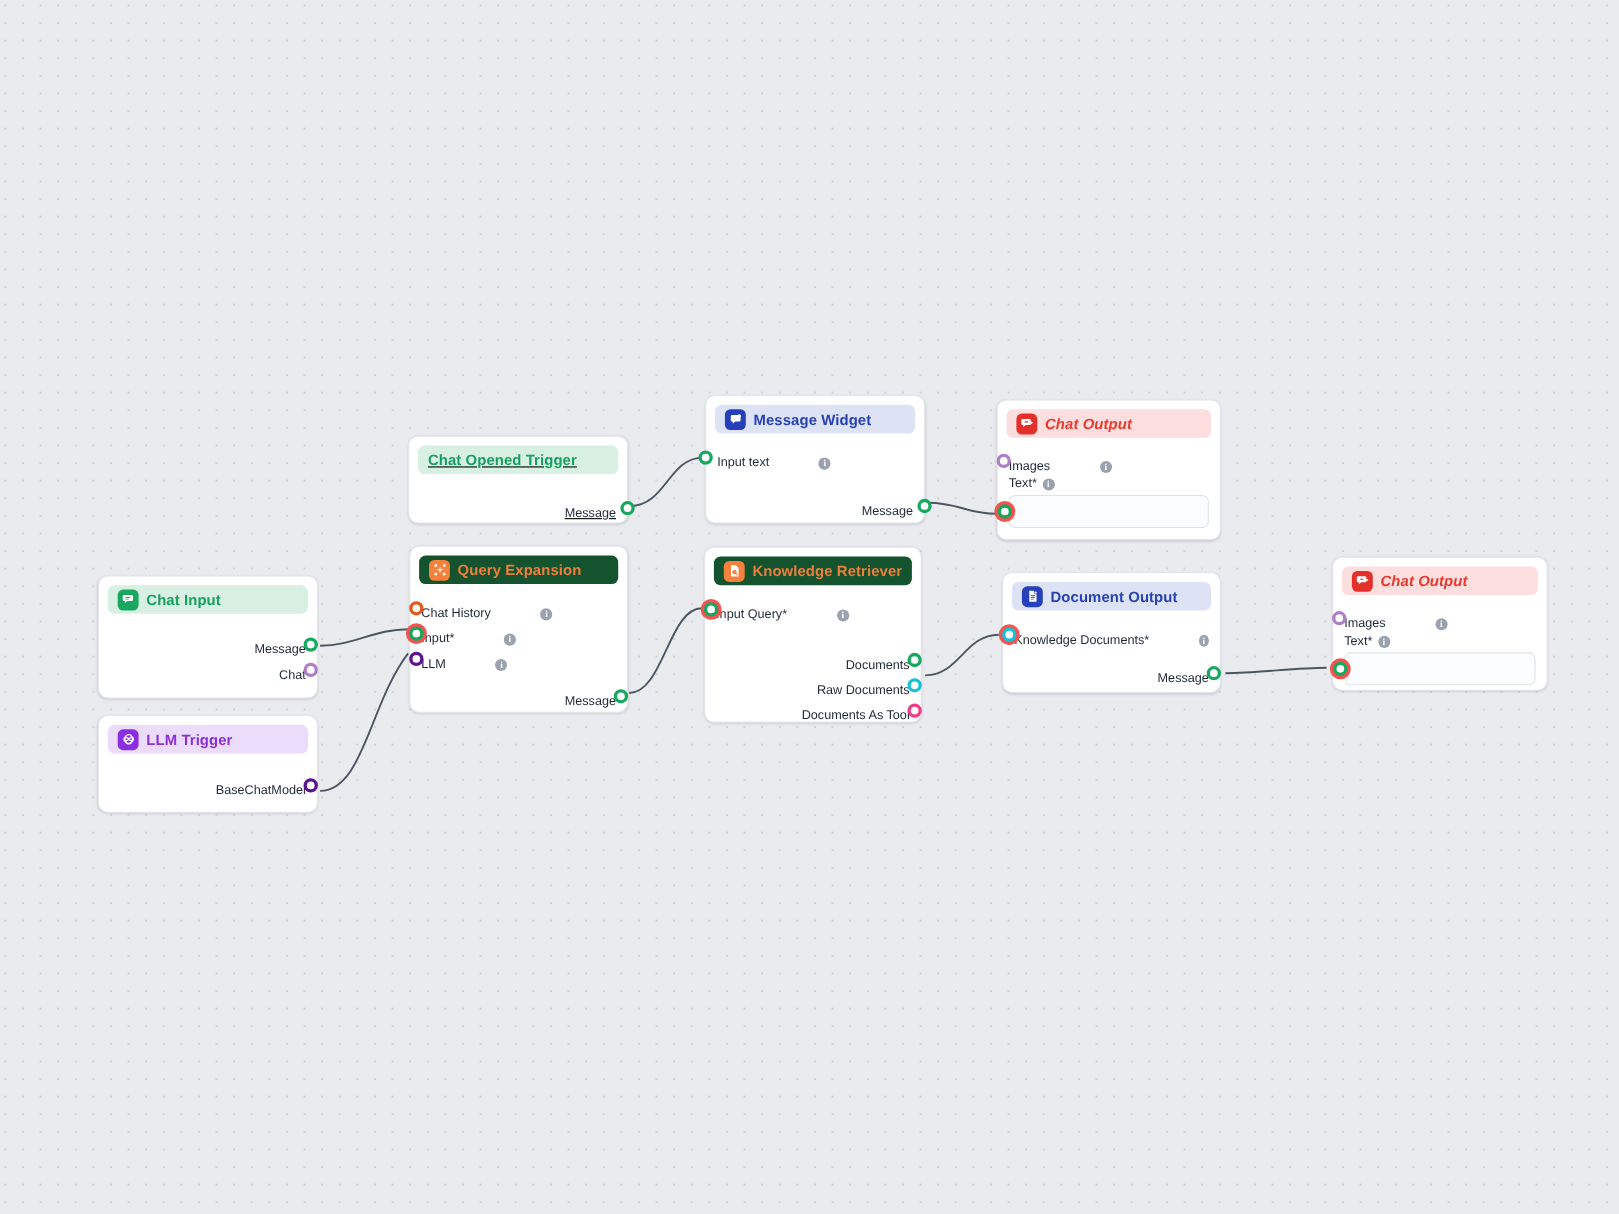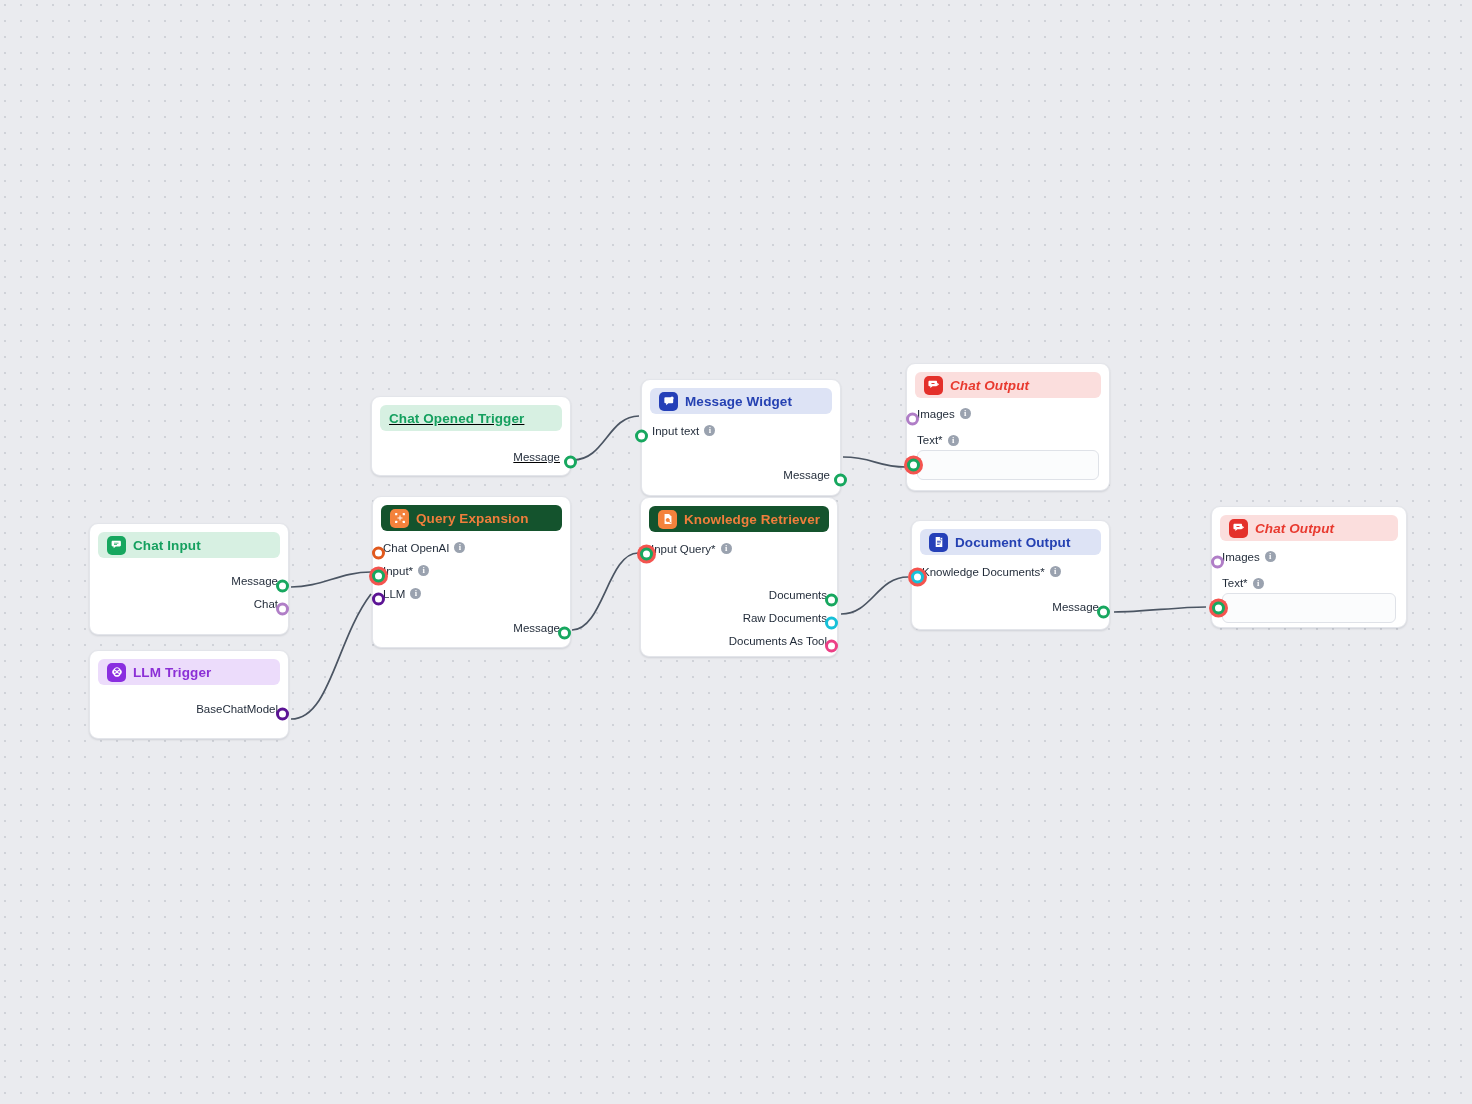--- a/index.html
+++ b/index.html
@@ -82,23 +82,24 @@
   .ic-blue   { background: #2540b8; }
   .ic-red    { background: #e4302a; }
   .ic-orange { background: #f4823c; }
   .ic-purple { background: #8a2ee0; }
   .hdr-icon svg { display:block; }
 
   
   .port-row {
     position: relative;
     display: flex;
-    align-items: flex-start;
+    align-items: flex-end;
     height: 22px;
     margin-bottom: 1px;
+    gap: 40px;
   }
   .port-row.out { justify-content: flex-end; }
   .port-label {
     font-size: 11.5px;
     color: #1f2937;
     white-space: nowrap;
   }
   .info-icon {
     width: 11px; height: 11px;
     border-radius: 50%;
@@ -173,21 +174,21 @@
       <span class="node-title">Chat Opened Trigger</span>
     </div>
     <div class="node-body" style="padding-top:20px;">
       <div class="port-row out">
         <span class="port-label">Message</span>
         <span class="handle right h-green" style="right:-17px;"></span>
       </div>
     </div>
   </div>
 
-  <div class="node" style="left:641px; top:379px; width:200px; height:117px;">
+  <div class="node" style="left:641px; top:359px; width:200px; height:117px;">
     <div class="node-header hdr-blue">
       <span class="hdr-icon ic-blue">
         <svg width="12" height="12" viewBox="0 0 16 16">
             <path fill="#fff" d="M2 2h9a1.4 1.4 0 0 1 1.4 1.4v5.2A1.4 1.4 0 0 1 11 10H6l-3 2.6V10H2A1.4 1.4 0 0 1 .6 8.6V3.4A1.4 1.4 0 0 1 2 2z" transform="translate(1.2,1)"></path>
             <circle cx="12.1" cy="4.1" r="2.1" fill="#fff"></circle>
           </svg>
       </span>
       <span class="node-title">Message Widget</span>
     </div>
     <div class="node-body" style="padding-top:11px;">
@@ -261,21 +262,21 @@
           <rect x="1.4" y="11.6" width="3" height="3" rx=".7" fill="#fff"></rect>
           <rect x="11.6" y="11.6" width="3" height="3" rx=".7" fill="#fff"></rect>
           <path d="M8 5.2v5.6M5.2 8h5.6" stroke="#fff" stroke-width="1.3" stroke-linecap="round"></path>
         </svg>
       </span>
       <span class="node-title">Query Expansion</span>
     </div>
     <div class="node-body" style="padding-top:11px;">
       <div class="port-row">
         <span class="handle left h-orange" style="left:-11px;"></span>
-        <span class="port-label">Chat OpenAI</span>
+        <span class="port-label">Chat History</span>
         <span class="info-icon">i</span>
       </div>
       <div class="port-row">
         <span class="handle left h-green ring-red" style="left:-11px;"></span>
         <span class="port-label">Input*</span>
         <span class="info-icon">i</span>
       </div>
       <div class="port-row">
         <span class="handle left h-purple" style="left:-11px;"></span>
         <span class="port-label">LLM</span>

